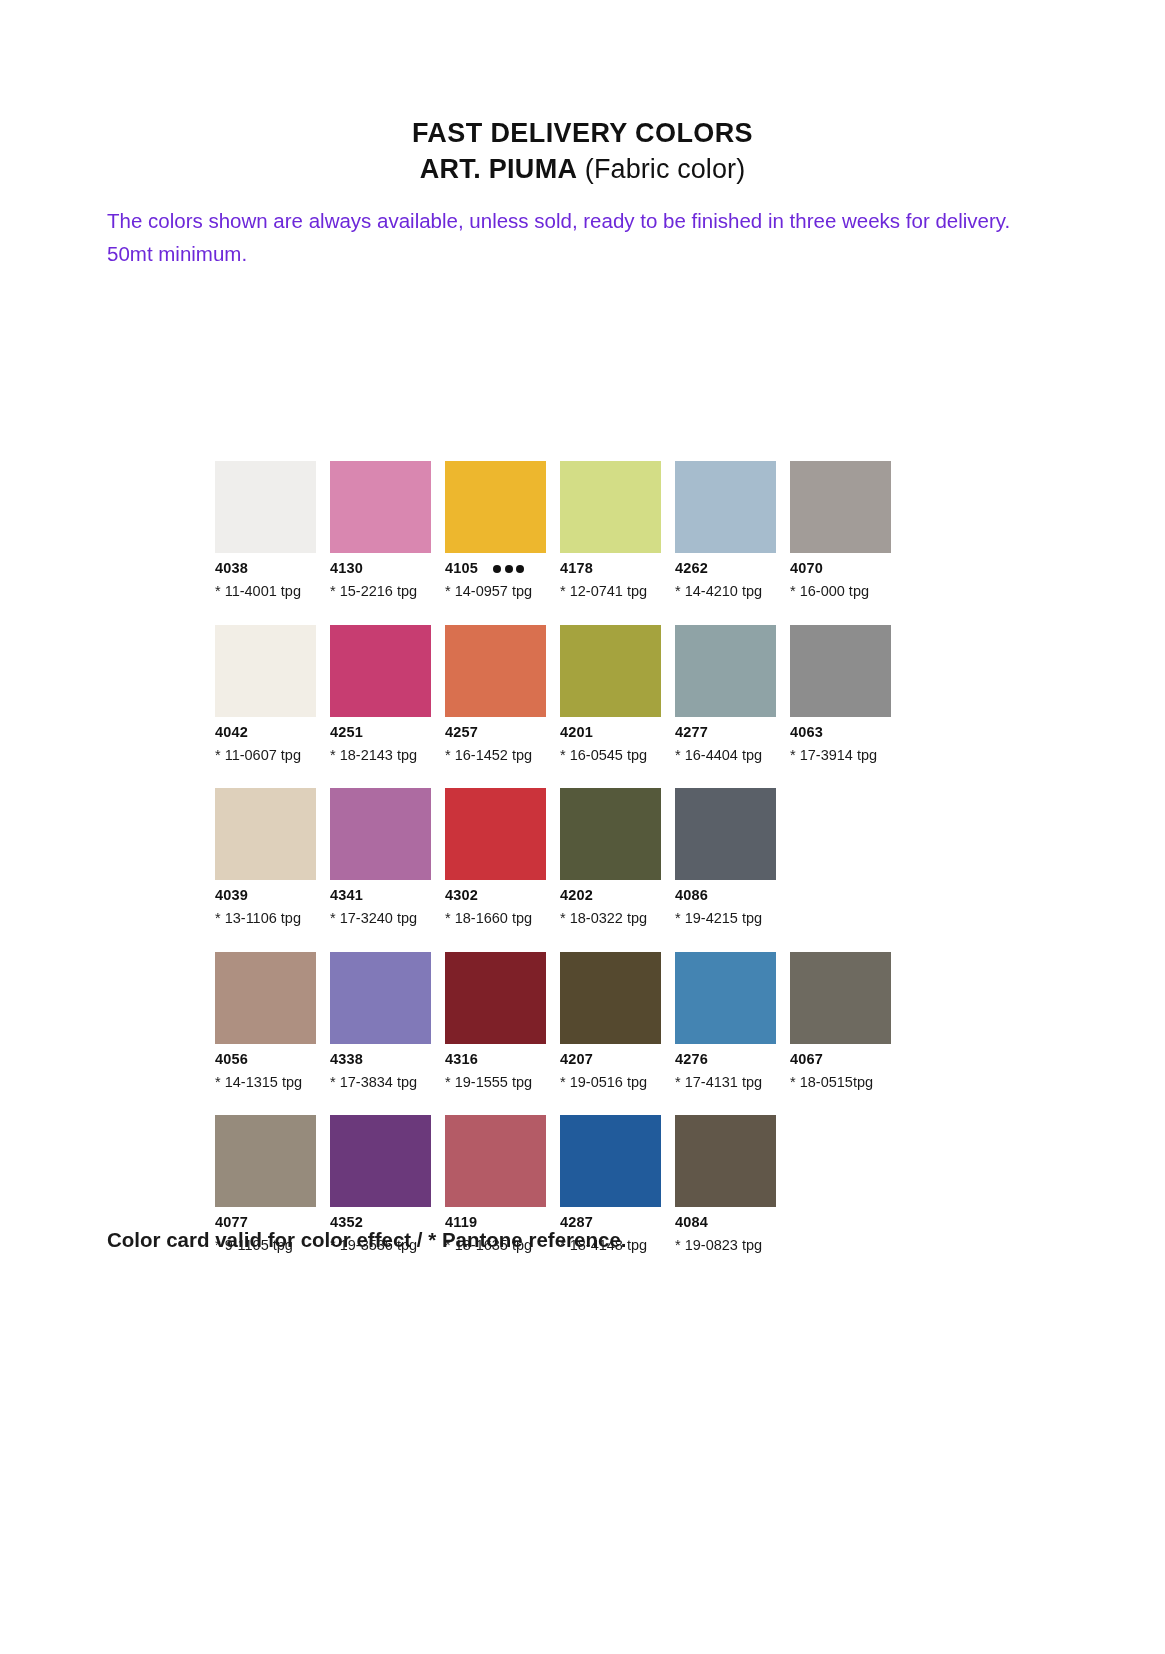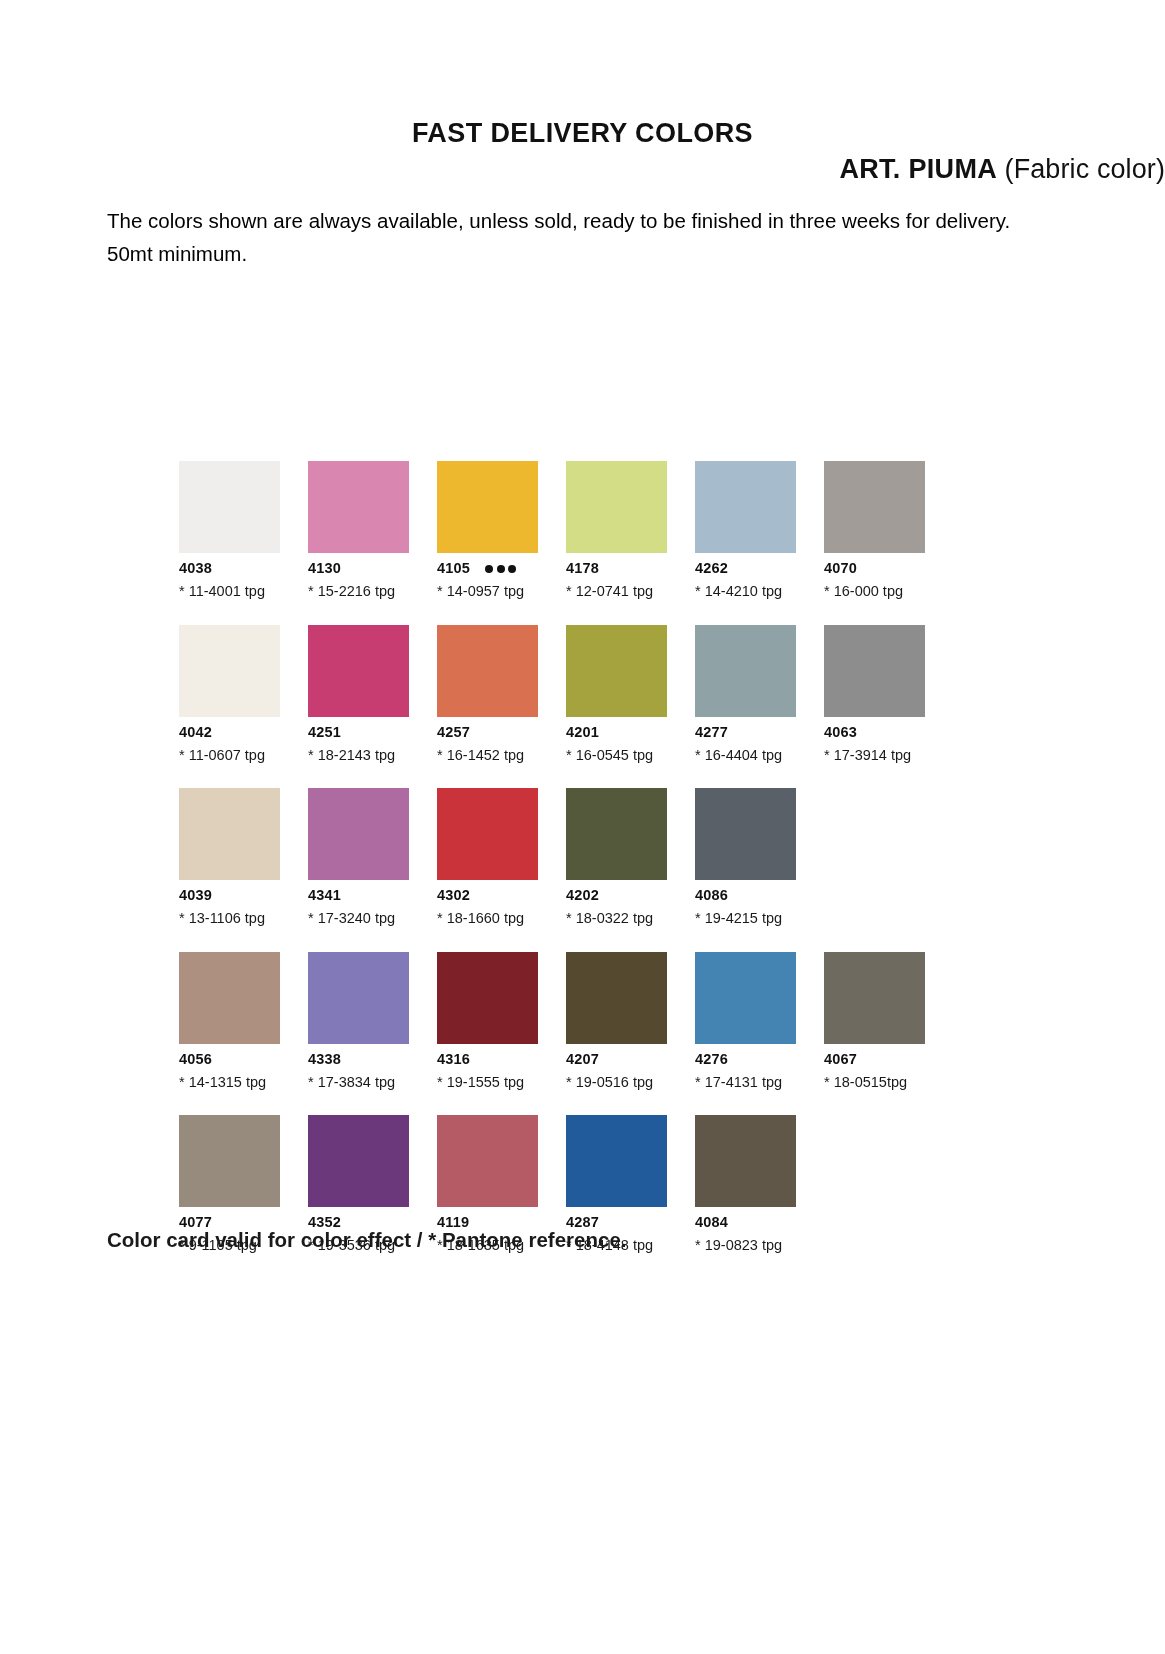--- a/index.html
+++ b/index.html
@@ -33,52 +33,52 @@
     font-weight: 700;
     letter-spacing: 0.4px;
     line-height: 1.22;
     color: #111111;
   }
   .title-sub {
     font-size: 27px;
     line-height: 1.32;
     color: #111111;
     margin-top: 2px;
-    text-align: right;
   }
   .title-sub .art {
     font-weight: 700;
     letter-spacing: 0.3px;
   }
   .title-sub .fabric {
     font-weight: 400;
     letter-spacing: 0.1px;
   }
 
   .intro {
     margin: 16px 0 0 0;
     padding: 0 105px 0 107px;
     text-align: left;
     font-size: 20.5px;
     line-height: 1.62;
     font-weight: 400;
-    color: #000000;
+    color: #6d28d9;
   }
 
   
   .grid {
     position: absolute;
     left: 179px;
     top: 461px;
     width: 760px;
   }
   .grid-row {
     display: flex;
-    gap: 28px;
+    gap: 14px;
     margin-bottom: 26px;
+    margin-left: 36px;
   }
   .swatch-cell {
     width: 101px;
   }
   .swatch-chip {
     width: 101px;
     height: 92px;
     display: block;
   }
   .swatch-meta {

